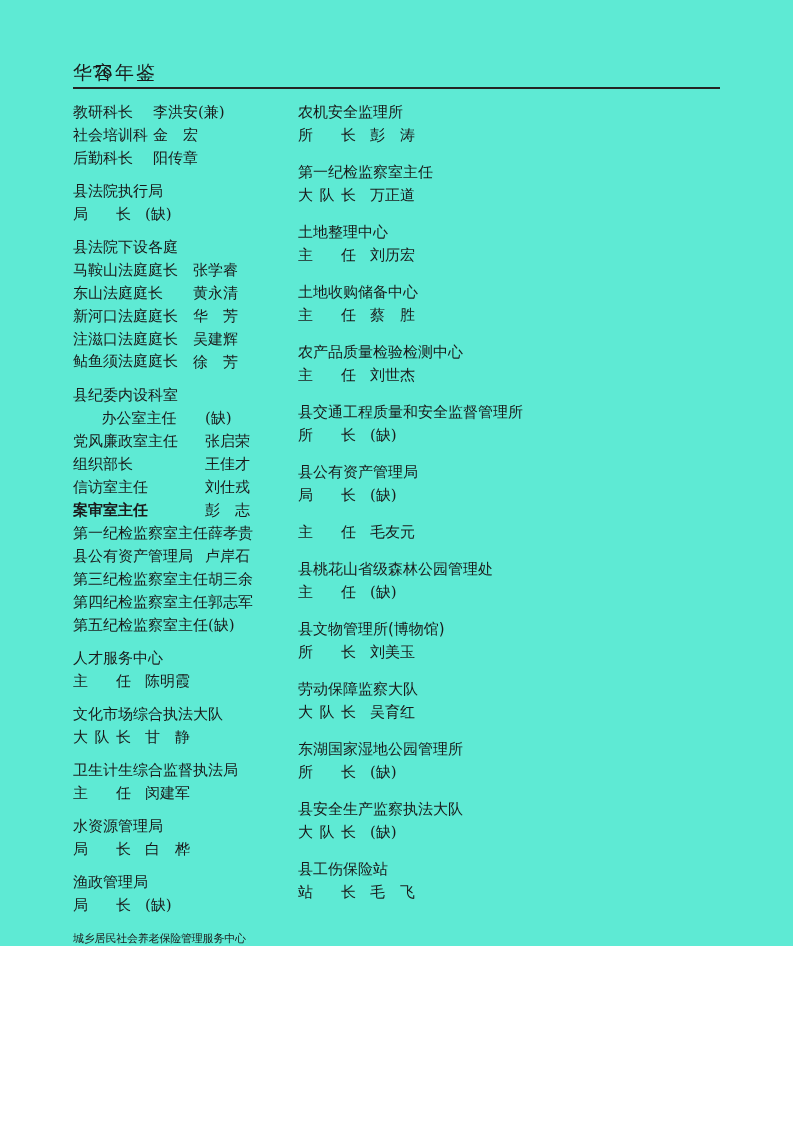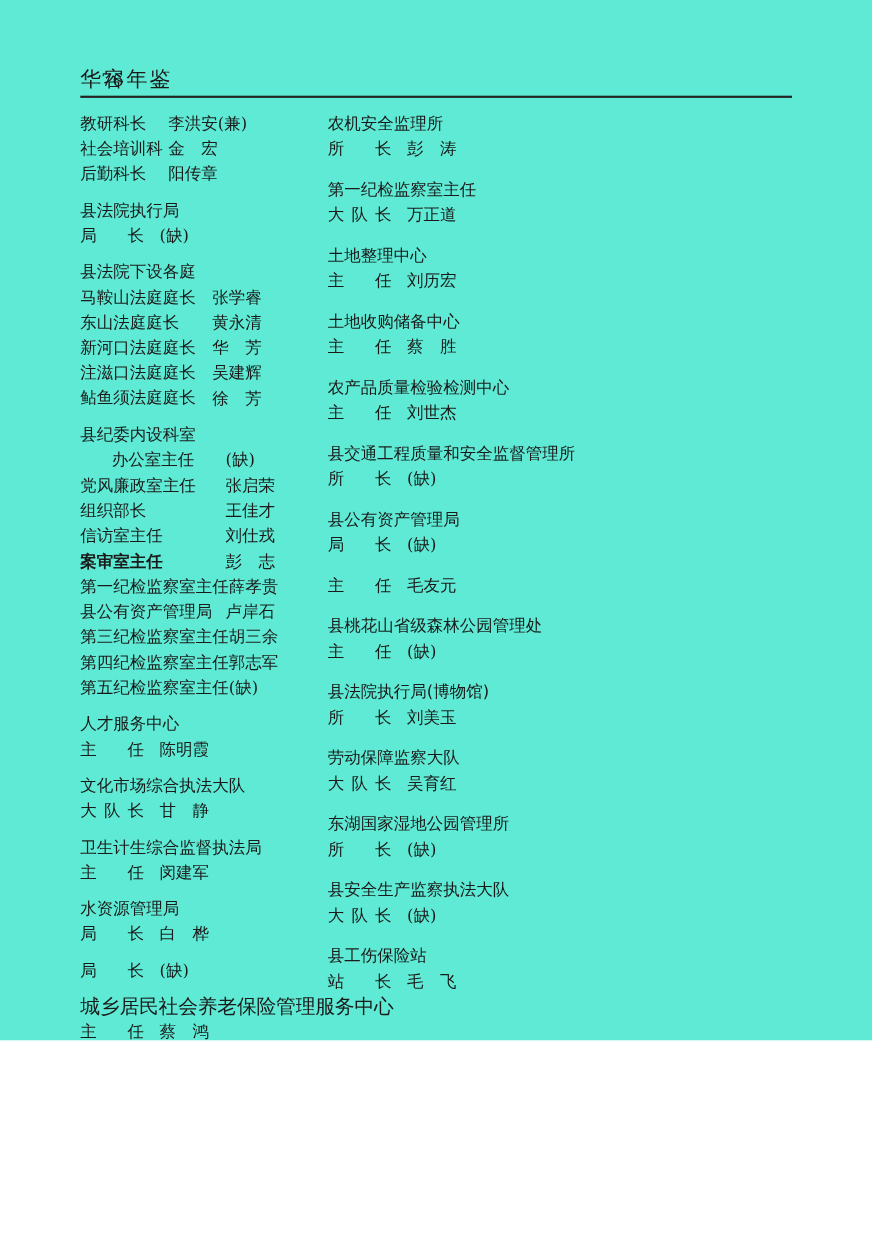--- a/index.html
+++ b/index.html
@@ -30,21 +30,21 @@
   .col-right{left:298px;width:430px;}
   .org{margin-top:10px;}
   .col-right .org{margin-top:14px;}
   .col .org:first-child{margin-top:0;}
   .org-heading{
     margin:0;
     font-family:"DejaVu Sans", sans-serif;
     font-weight:normal;font-size:15px;line-height:23px;
     white-space:nowrap;
   }
-  .org-heading.condensed{font-size:18px;letter-spacing:-0.2px;}
+  .org-heading.condensed{font-size:11px;letter-spacing:-0.2px;}
   .row{white-space:nowrap;line-height:23px;}
   .lab{display:inline-block;vertical-align:top;}
   .lab.jt{
     width:58px;margin-right:14px;
     text-align:justify;text-align-last:justify;
   }
   .lab.plain{white-space:nowrap;}
   .name{display:inline-block;vertical-align:top;}
 </style>
 </head>
@@ -96,20 +96,21 @@
       </section>
       <section class="org">
         <h3 class="org-heading">卫生计生综合监督执法局</h3>
         <div class="row"><span class="lab jt">主 任</span><span class="name">闵建军</span></div>
       </section>
       <section class="org">
         <h3 class="org-heading">水资源管理局</h3>
         <div class="row"><span class="lab jt">局 长</span><span class="name">白　桦</span></div>
       </section>
       <section class="org">
+        <h3 class="org-heading">渔政管理局</h3>
         <div class="row"><span class="lab jt">局 长</span><span class="name">(缺)</span></div>
       </section>
       <section class="org">
         <h3 class="org-heading condensed">城乡居民社会养老保险管理服务中心</h3>
         <div class="row"><span class="lab jt">主 任</span><span class="name">蔡　鸿</span></div>
       </section>
     </div>
   <div class="col col-right" id="col-right">
       <section class="org">
         <h3 class="org-heading">农机安全监理所</h3>
@@ -140,21 +141,21 @@
         <div class="row"><span class="lab jt">局 长</span><span class="name">(缺)</span></div>
       </section>
       <section class="org">
         <div class="row"><span class="lab jt">主 任</span><span class="name">毛友元</span></div>
       </section>
       <section class="org">
         <h3 class="org-heading">县桃花山省级森林公园管理处</h3>
         <div class="row"><span class="lab jt">主 任</span><span class="name">(缺)</span></div>
       </section>
       <section class="org">
-        <h3 class="org-heading">县法院执行局(博物馆)</h3>
+        <h3 class="org-heading">县文物管理所(博物馆)</h3>
         <div class="row"><span class="lab jt">所 长</span><span class="name">刘美玉</span></div>
       </section>
       <section class="org">
         <h3 class="org-heading">劳动保障监察大队</h3>
         <div class="row"><span class="lab jt">大 队 长</span><span class="name">吴育红</span></div>
       </section>
       <section class="org">
         <h3 class="org-heading">东湖国家湿地公园管理所</h3>
         <div class="row"><span class="lab jt">所 长</span><span class="name">(缺)</span></div>
       </section>

